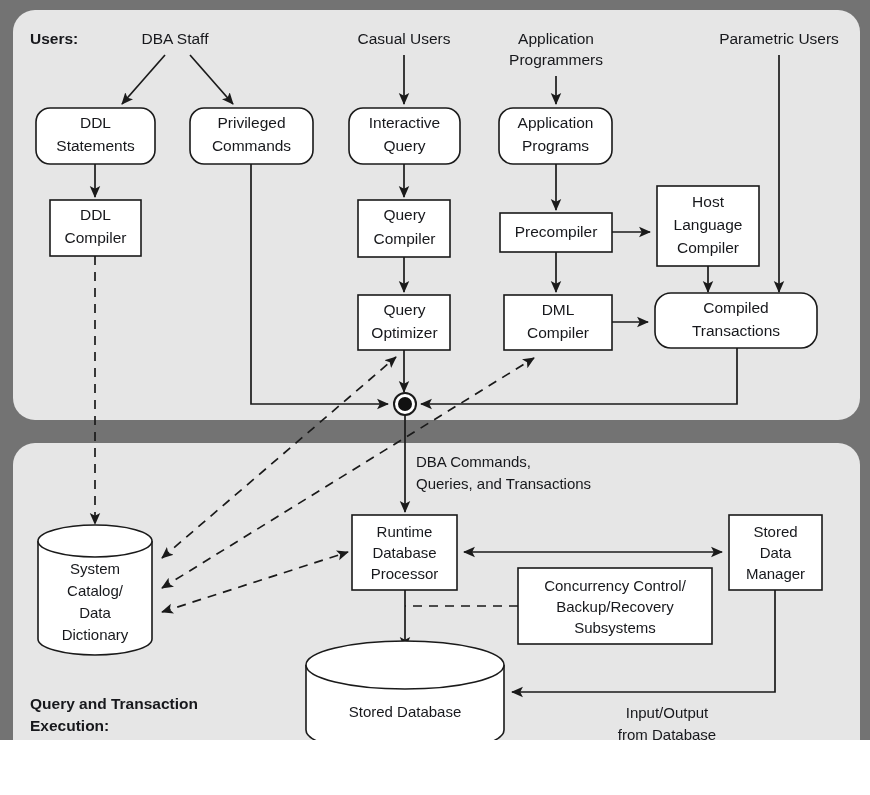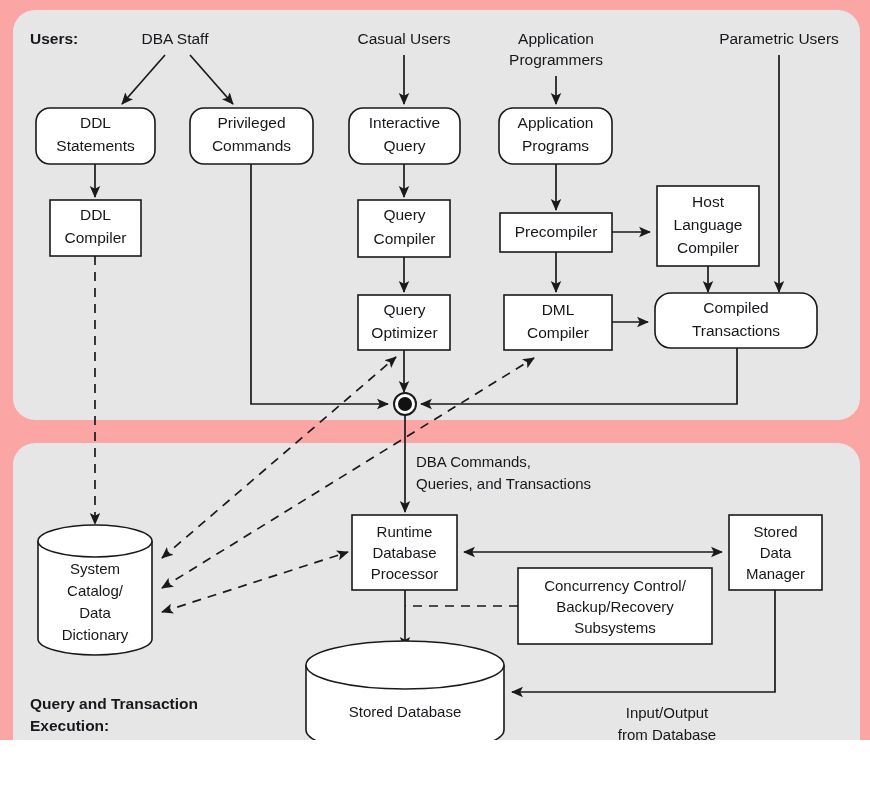--- a/index.html
+++ b/index.html
@@ -5,21 +5,21 @@
 <style>
   html, body {
     margin: 0;
     padding: 0;
     background: #ffffff;
   }
   #stage {
     position: relative;
     width: 870px;
     height: 740px;
-    background: #fca5a5;
+    background: #737373;
     font-family: "Liberation Sans", sans-serif;
     overflow: hidden;
   }
   svg#diagram {
     position: absolute;
     left: 0;
     top: 0;
     width: 870px;
     height: 795px;
     display: block;

